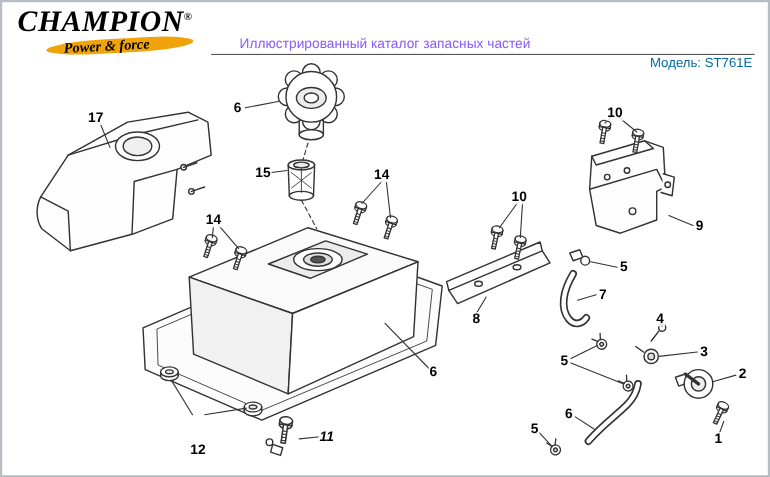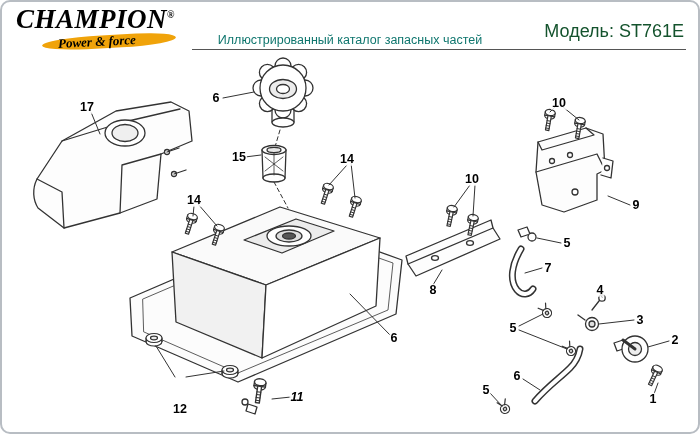--- a/index.html
+++ b/index.html
@@ -1,25 +1,25 @@
 <!DOCTYPE html>
 <html><head>
 <meta charset="utf-8">
 <style>
   *{box-sizing:border-box;margin:0;padding:0}
   html,body{background:#fff}
   body{width:700px;height:434px;font-family:"Liberation Sans",sans-serif}
-  .page{position:relative;width:700px;height:434px;background:#fff;border:2px solid #b8bdc3;border-radius:10px;overflow:hidden;color:#000}
+  .page{position:relative;width:700px;height:434px;background:#fff;border:2px solid #b8bdc3;border-radius:0;overflow:hidden;color:#000}
   .brand{position:absolute;left:14px;top:4px;width:182px;height:44px}
   .brand-name{font-family:"Liberation Serif",serif;font-weight:bold;font-style:italic;font-size:27px;line-height:1;letter-spacing:.5px;white-space:nowrap}
   .reg{font-size:10px;vertical-align:super;font-style:normal;font-weight:bold}
   .swoosh{position:absolute;left:26px;top:29px;width:134px;height:13px;background:#f0a30a;border-radius:60% 40% 55% 45% / 75% 60% 75% 60%;transform:rotate(-3deg)}
   .tagline{position:absolute;left:42px;top:28px;font-family:"Liberation Serif",serif;font-style:italic;font-weight:bold;font-size:13px;transform:rotate(-3deg);white-space:nowrap}
-  .doc-title{position:absolute;left:0;right:0;top:31px;text-align:center;font-size:12.5px;color:#0f766e}
-  .doc-model{position:absolute;right:14px;top:19px;font-size:18px;color:#14532d}
+  .doc-title{position:absolute;left:0;right:0;top:31px;text-align:center;font-size:12.5px;color:#8b5cf6}
+  .doc-model{position:absolute;right:14px;top:48px;font-size:12px;color:#0369a1}
   .header-rule{position:absolute;left:190px;right:12px;top:47px;border-top:1px solid #555}
   .diagram{position:absolute;left:0;top:0;width:700px;height:434px}
   .diagram svg{position:absolute;left:0;top:0}
   #callout-layer{position:absolute;left:0;top:0;width:700px;height:434px;pointer-events:none}
   .callout{position:absolute;transform:translate(-50%,-50%);font-weight:bold;font-size:12.5px;line-height:1;background:rgba(255,255,255,.85);padding:0 1px}
 </style>
 </head>
 <body>
 
 <div class="page">

